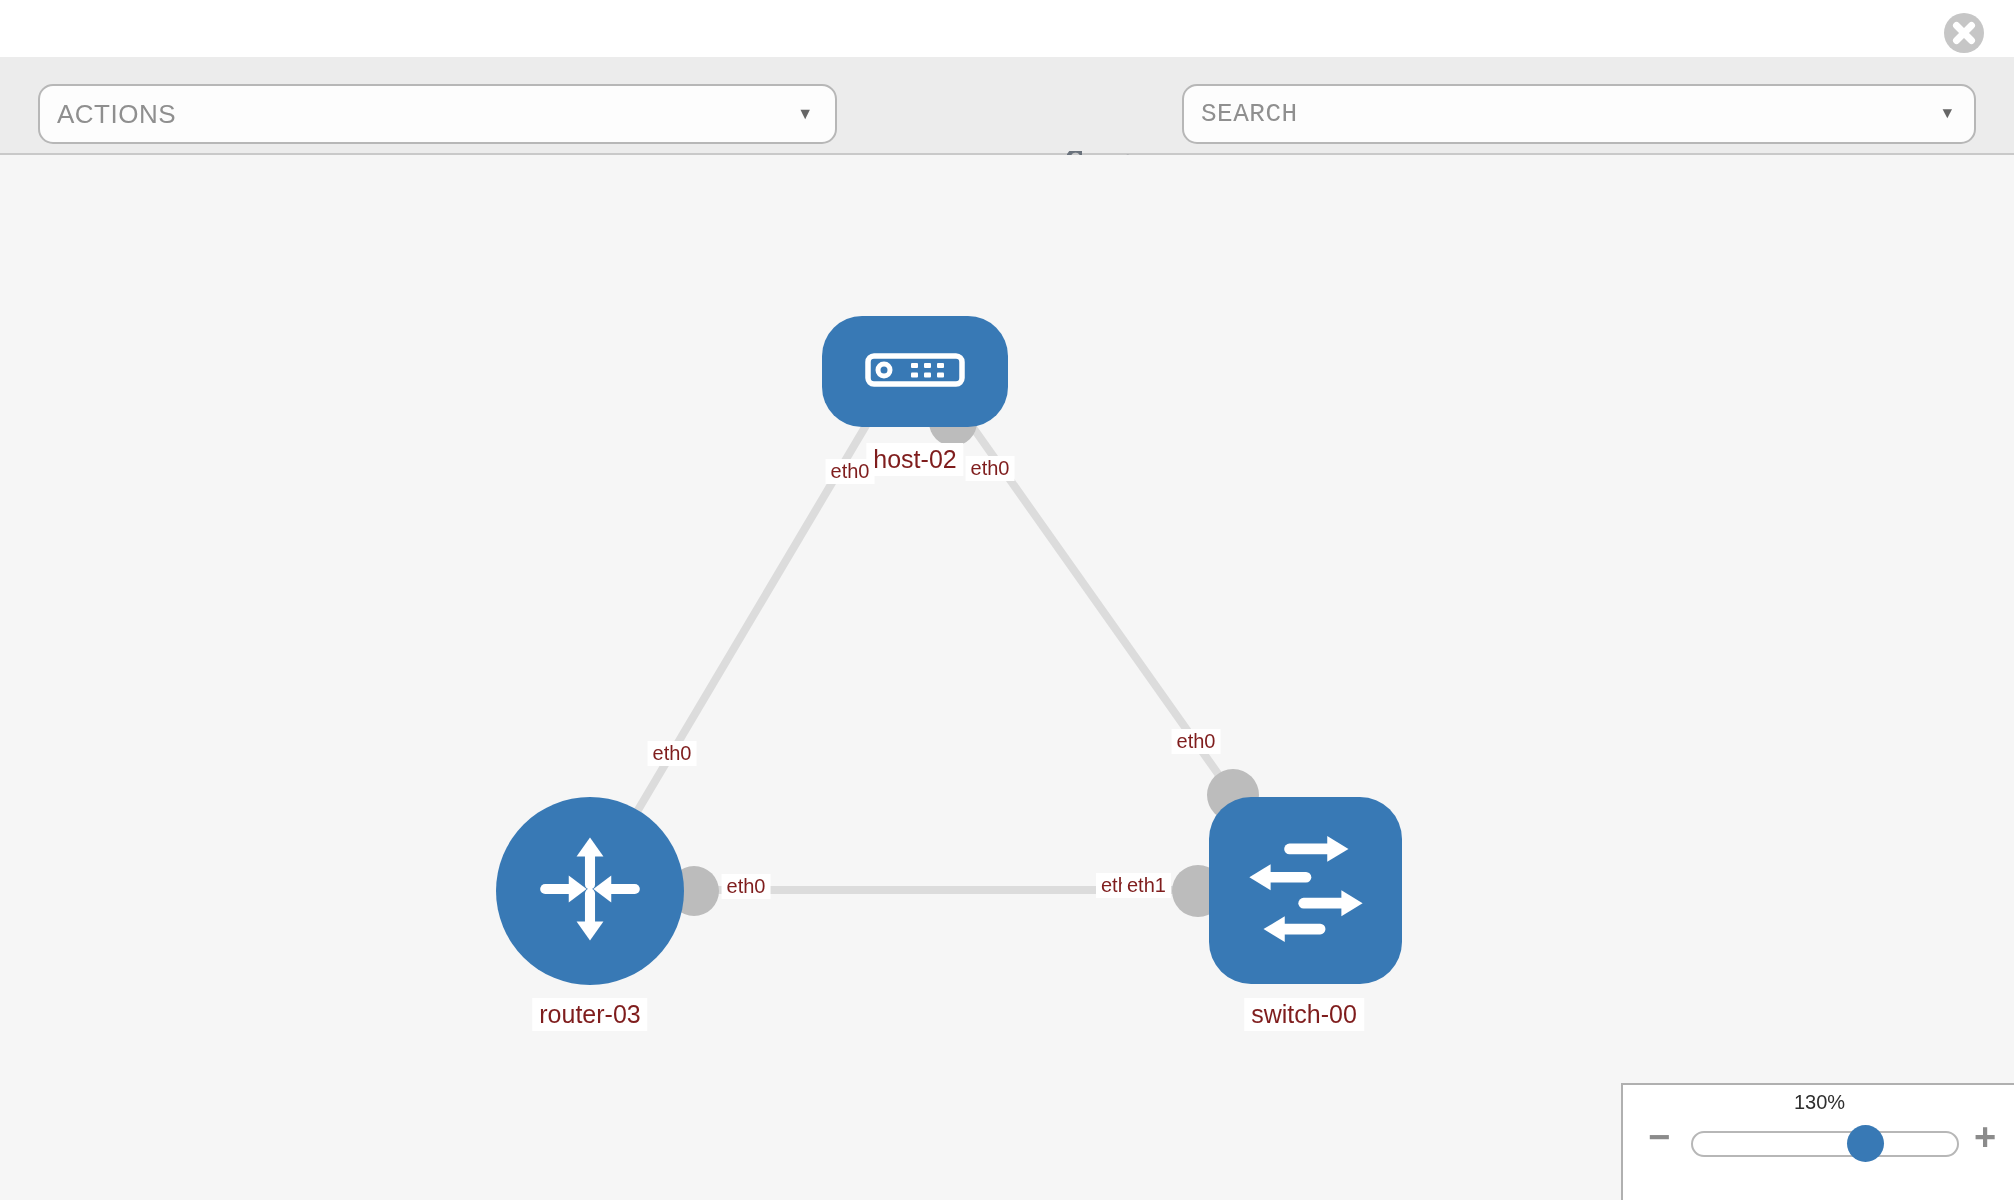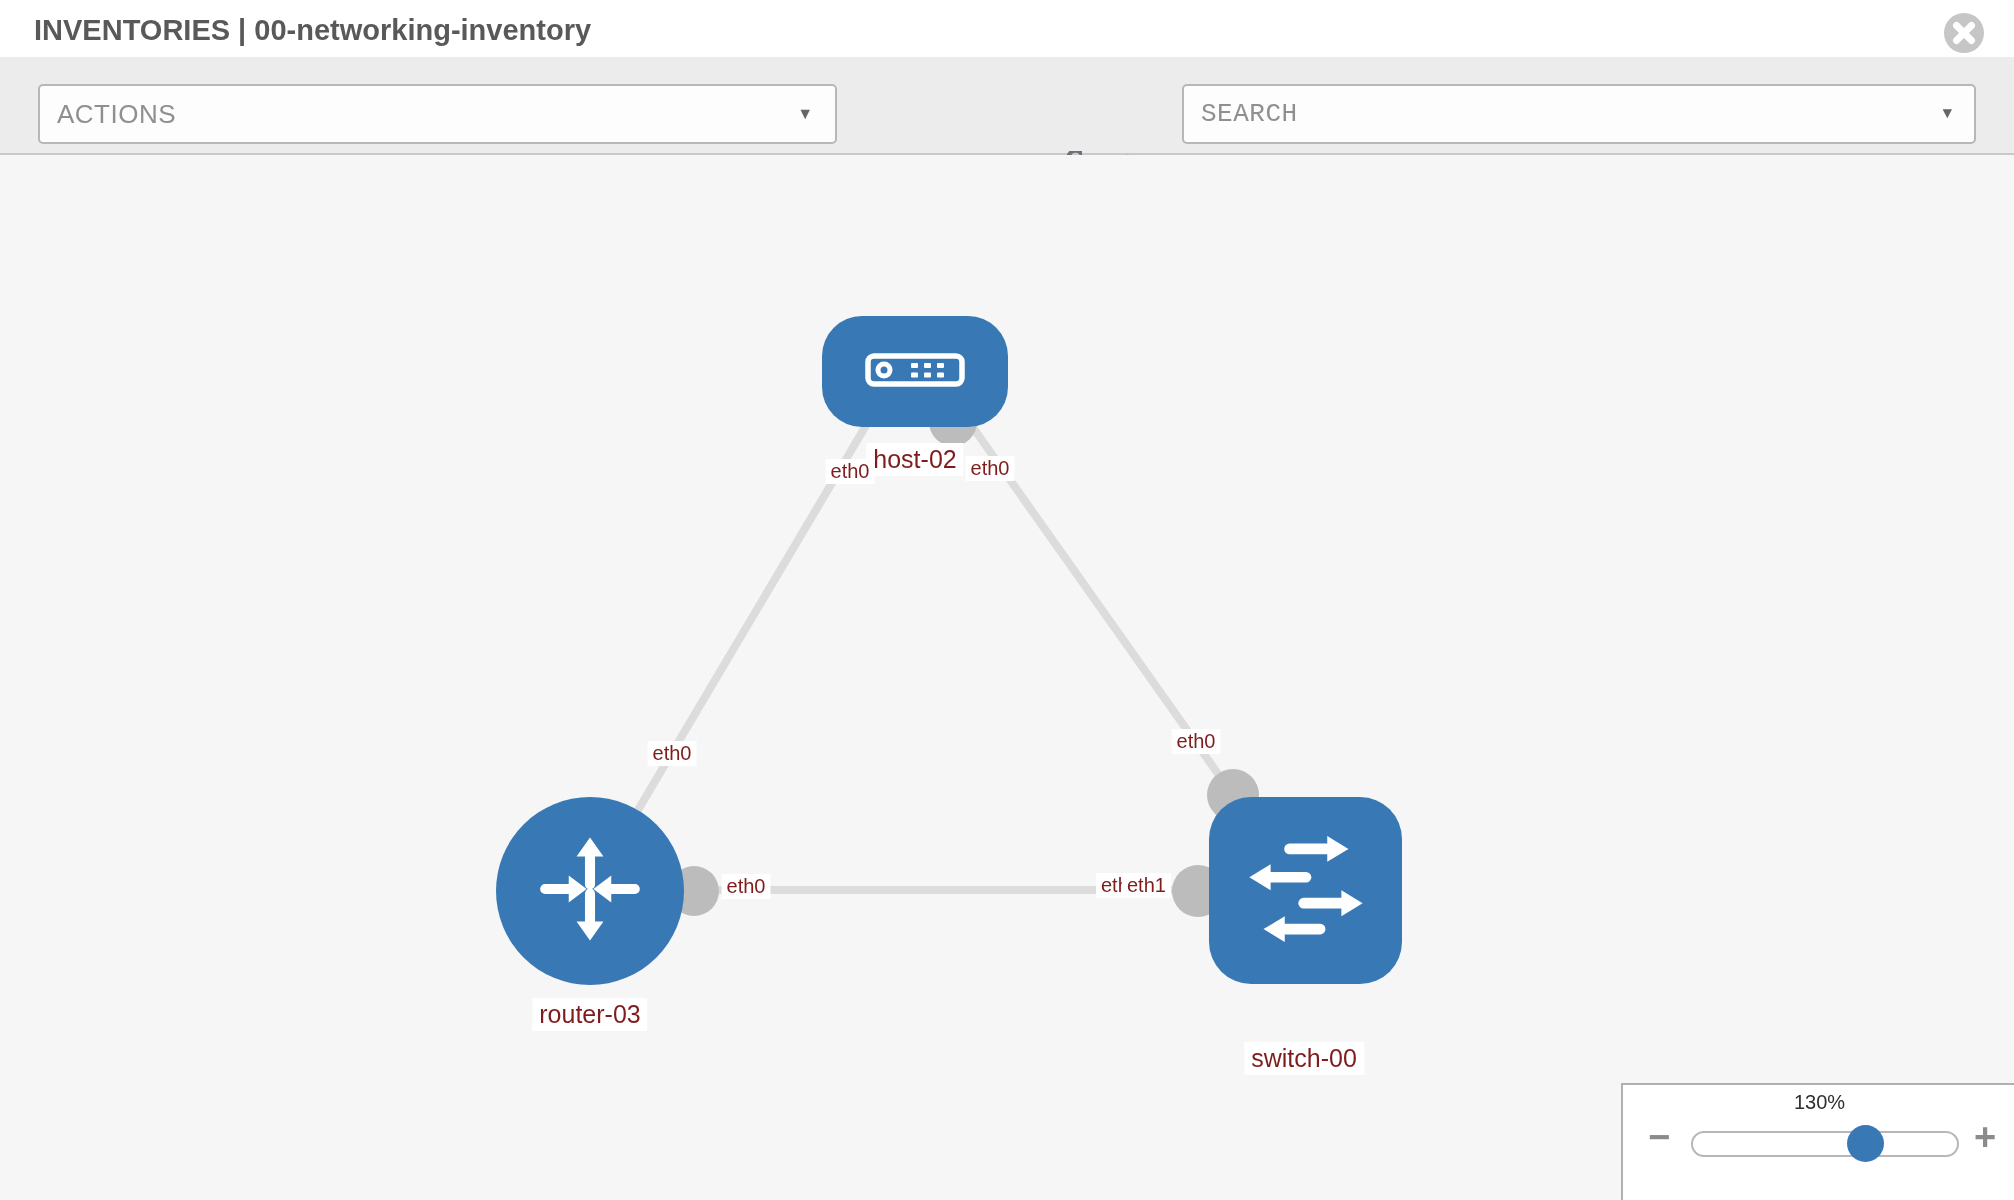--- a/index.html
+++ b/index.html
@@ -24,21 +24,21 @@
     border: none; background: transparent; padding: 0; cursor: pointer;
   }
 
   
   .toolbar {
     position: absolute; top: 57px; left: 0; width: 2014px; height: 96px;
     background: #ececec; border-bottom: 2px solid #c9c9c9;
   }
   .select-box {
     position: absolute; top: 27px; height: 56px;
-    background: #fdfdfd; border: 2px solid #b7b7b7; border-radius: 5px;
+    background: #fdfdfd; border: 2px solid #b7b7b7; border-radius: 15px;
     cursor: pointer;
   }
   .select-box .select-label {
     position: absolute; left: 17px; top: 0; line-height: 56px;
     font-size: 26px; color: #8f8f8f; letter-spacing: 0.5px;
   }
   .select-box .caret {
     position: absolute; right: 22px; top: 0; line-height: 56px;
     font-size: 16px; color: #666666;
   }
@@ -70,21 +70,21 @@
   .chip {
     position: absolute; z-index: 3;
     background: #ffffff; color: #7f1d1d; white-space: nowrap;
   }
   .node-name { font-size: 25px; padding: 2px 7px; }
   .if-label  { font-size: 20px; padding: 1px 5px; }
   .centered  { transform: translateX(-50%); }
 
   .lbl-host    { left: 915px;  top: 288px; }
   .lbl-router  { left: 590px;  top: 843px; }
-  .lbl-switch  { left: 1304px; top: 843px; margin-top: 44px; }
+  .lbl-switch  { left: 1304px; top: 843px; }
 
   .if-host-left   { left: 850px;  top: 304px; }
   .if-host-right  { left: 990px;  top: 301px; }
   .if-mid-left    { left: 672px;  top: 586px; }
   .if-mid-right   { left: 1196px; top: 574px; }
   .if-horiz-left  { left: 746px;  top: 719px; }
   .if-overlap-under { left: 1096px; top: 718px; z-index: 3; }
   .if-overlap-over  { left: 1122px; top: 718px; z-index: 4; }
 
   
@@ -111,21 +111,20 @@
   }
   .zoom-thumb {
     position: absolute; left: 224px; top: 40px; width: 37px; height: 37px;
     background: #3879b5; border-radius: 50%; cursor: grab; z-index: 6;
   }
 </style>
 </head>
 <body>
 
 <div class="header">
-  <div class="page-title">INVENTORIES | 00-networking-inventory</div>
   <button class="close-btn">
     <span>
       <svg width="42" height="42" viewBox="0 0 42 42">
         <circle cx="21" cy="21" r="20" fill="#c6c6c6"></circle>
         <line x1="13.5" y1="13.5" x2="28.5" y2="28.5" stroke="#ffffff" stroke-width="7" stroke-linecap="round"></line>
         <line x1="28.5" y1="13.5" x2="13.5" y2="28.5" stroke="#ffffff" stroke-width="7" stroke-linecap="round"></line>
       </svg>
     </span>
   </button>
 </div>

